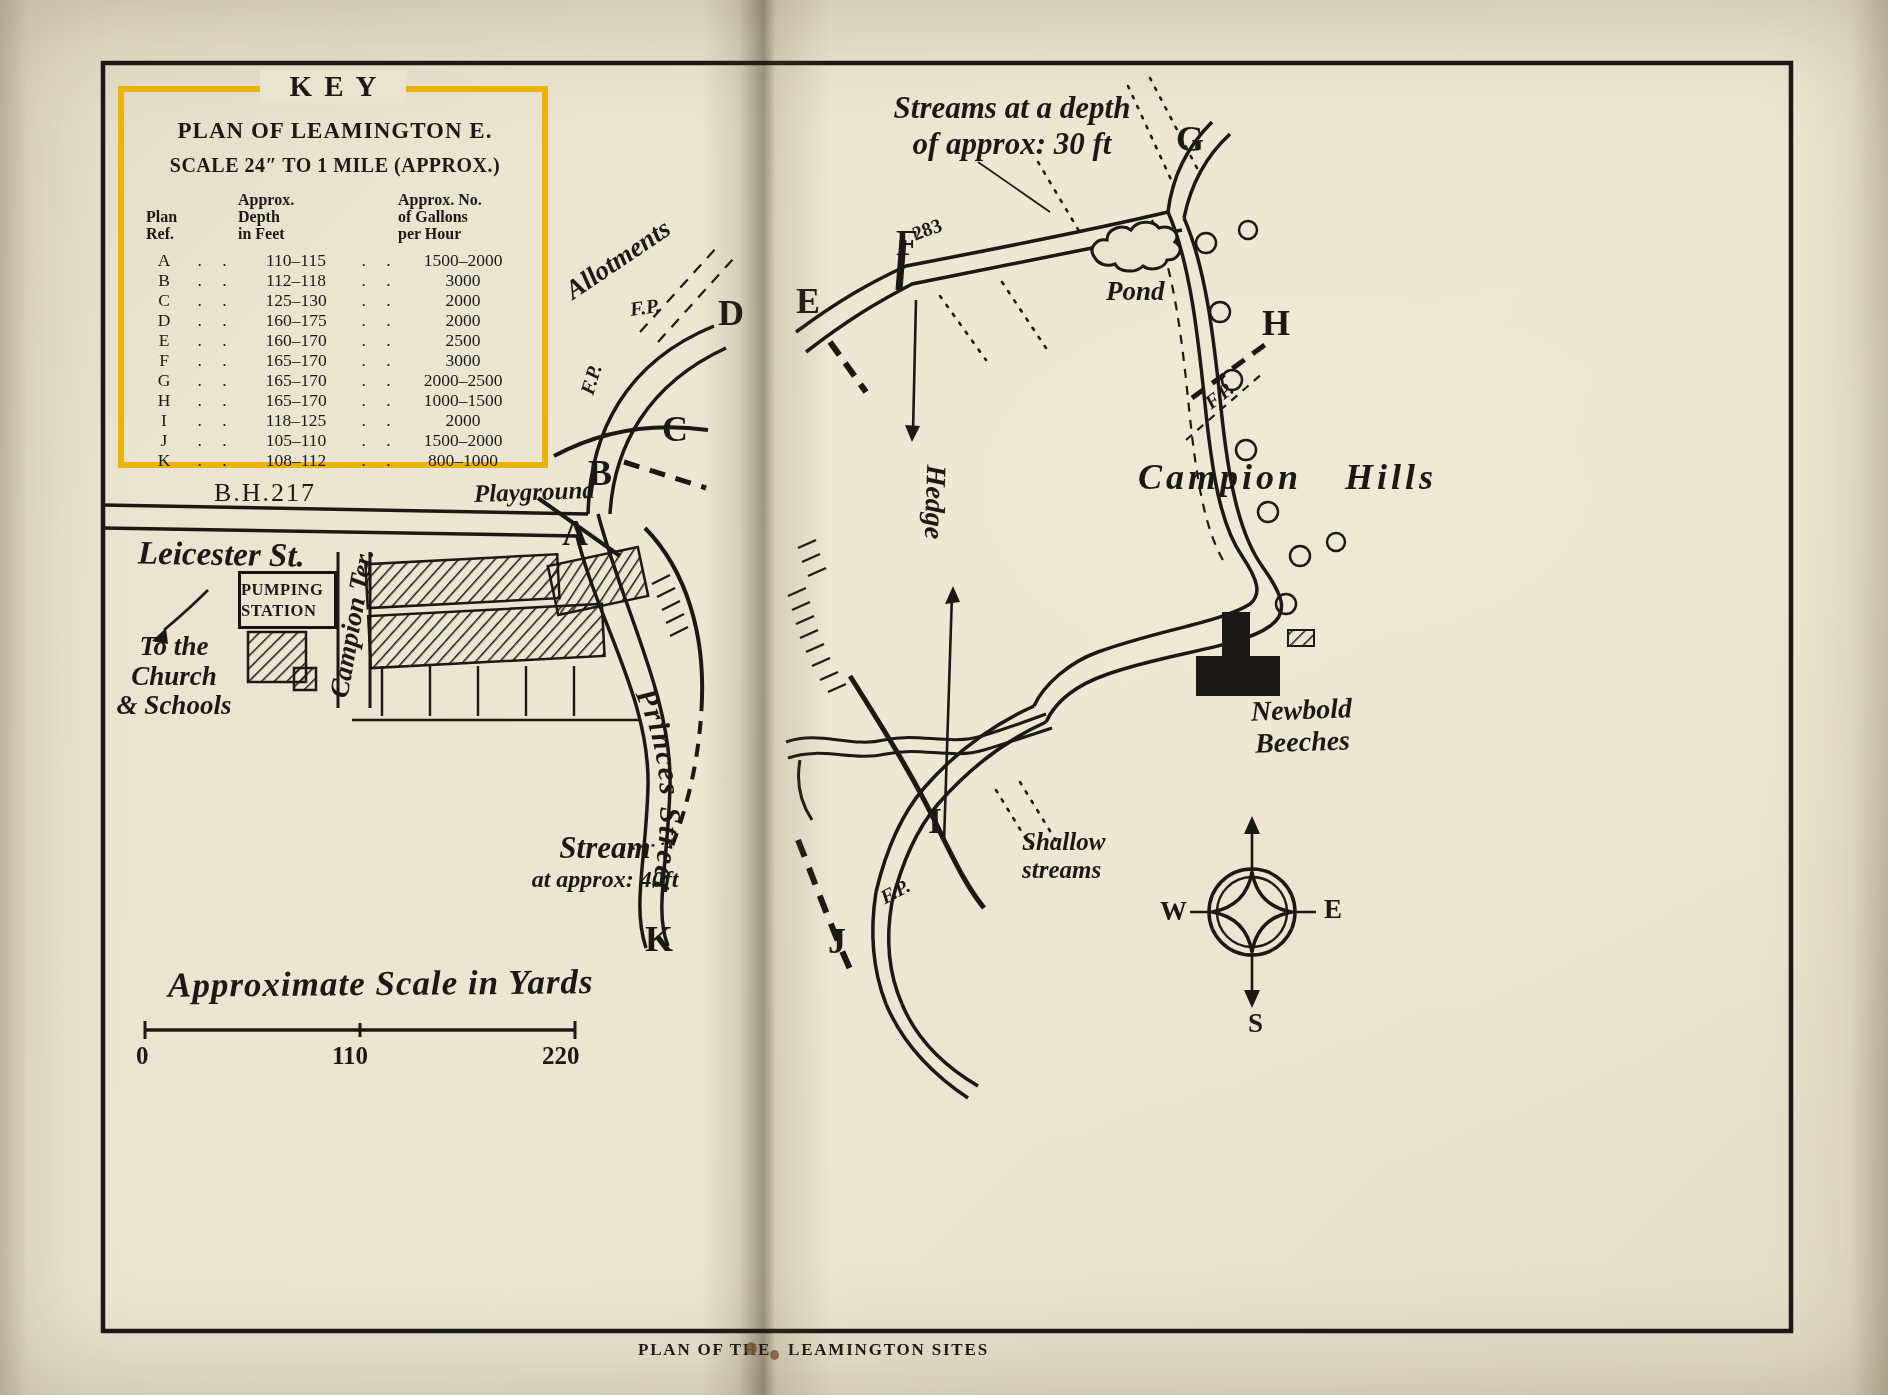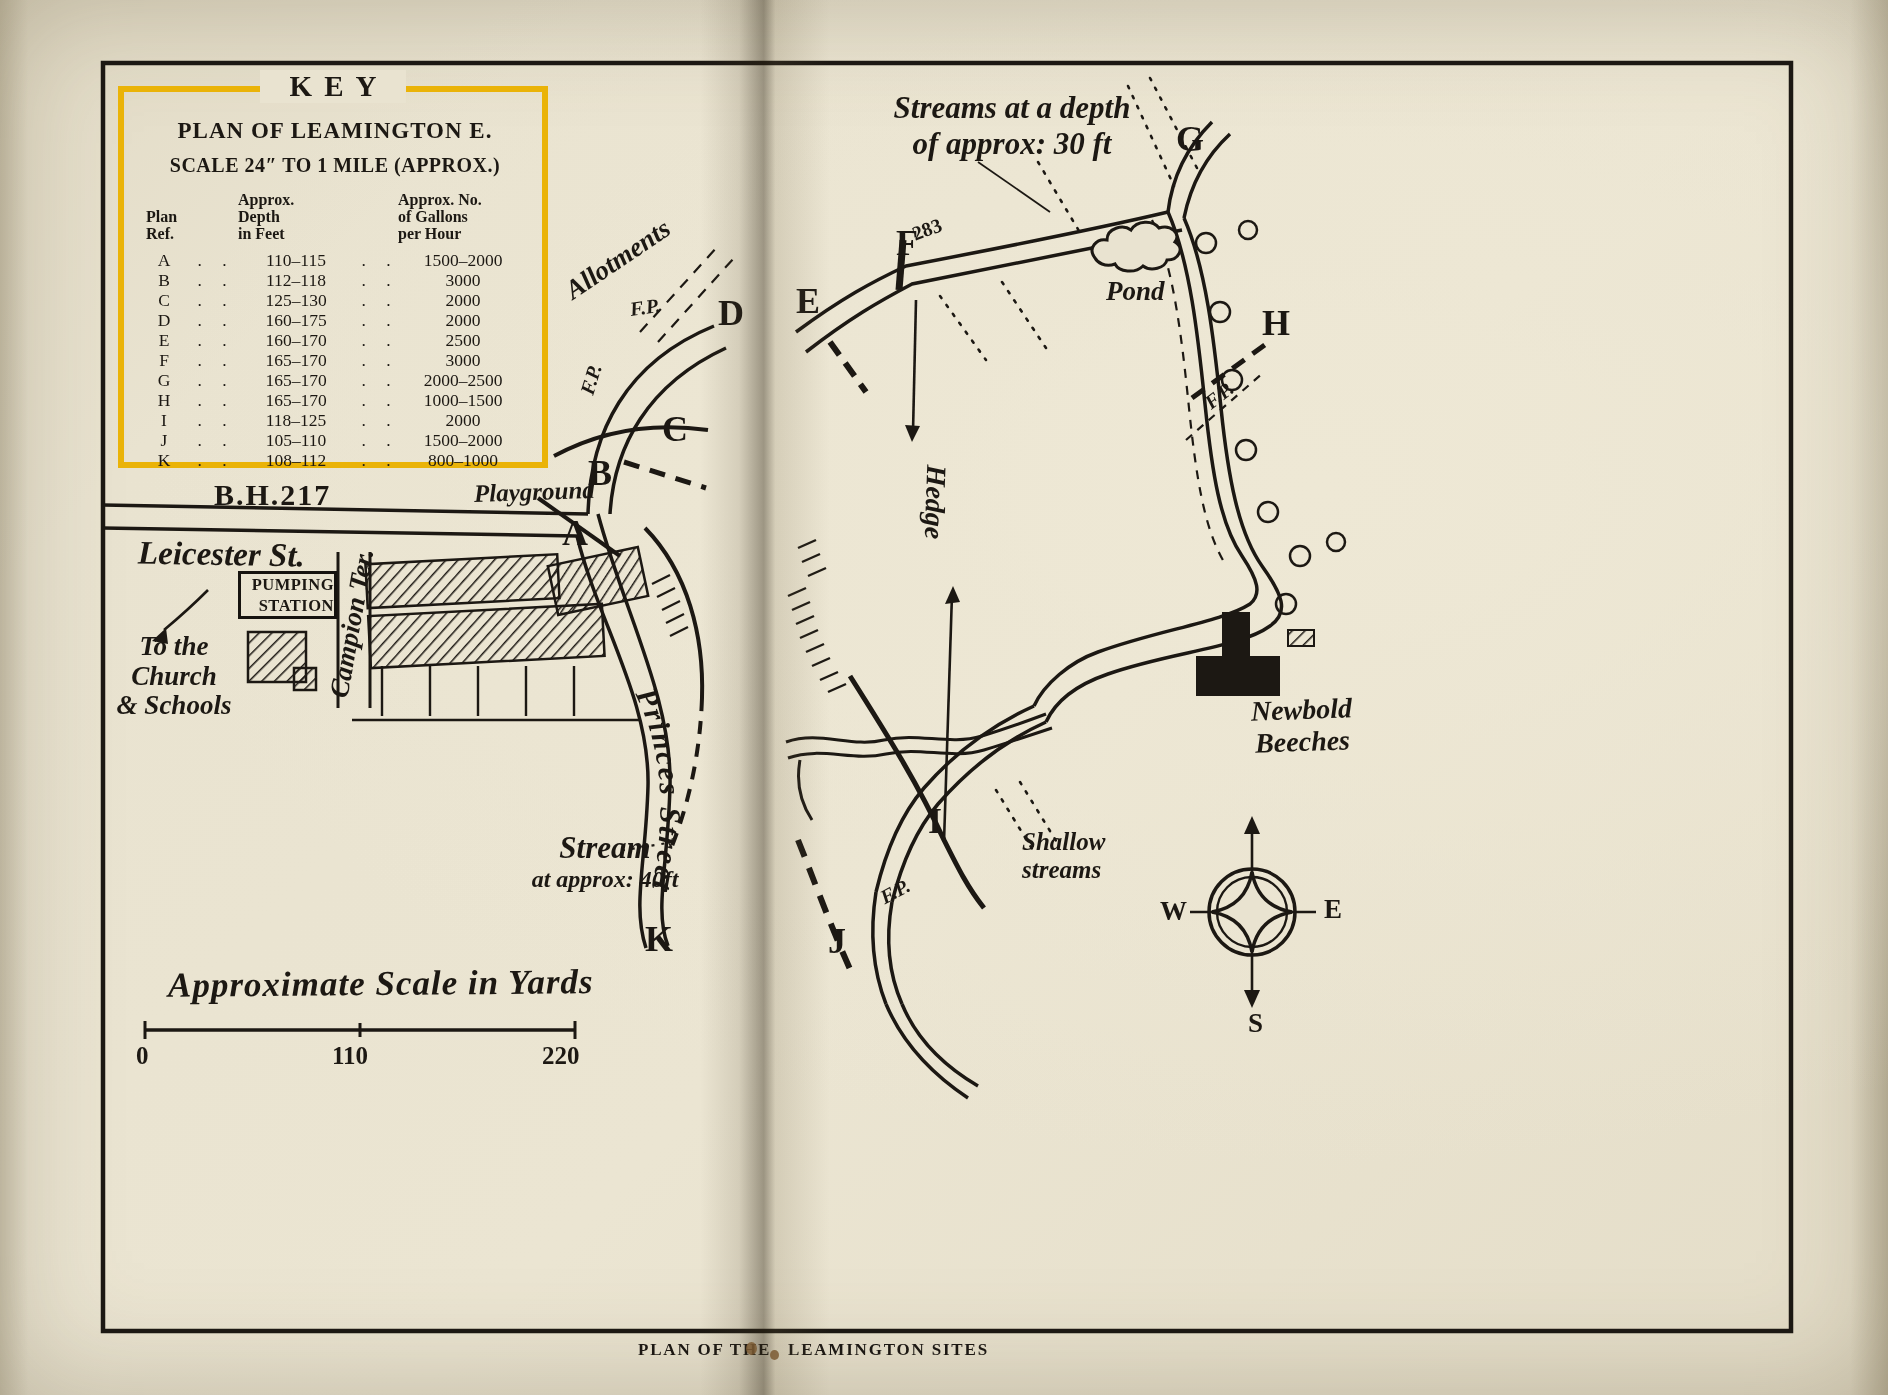--- a/index.html
+++ b/index.html
@@ -32,23 +32,23 @@
   .key-plan-title{text-align:center;font-size:23px;font-weight:bold;letter-spacing:1px;}
   .key-scale{text-align:center;font-size:20px;font-weight:bold;letter-spacing:.5px;margin-top:10px;}
   .key-head,.krow{display:grid;grid-template-columns:44px 52px 116px 44px 1fr;align-items:end;}
   .key-head{margin-top:14px;font-size:16px;font-weight:bold;line-height:17px;}
   .key-head .h1{text-align:left;padding-left:4px;}
   .key-head .h3,.key-head .h5{text-align:left;}
   .key-rows{margin-top:8px;font-size:17.5px;line-height:20px;}
   .krow span{text-align:center;}
   .klead{word-spacing:16px;color:#1c1813;}
 
-  .pump-box{position:absolute;left:238px;top:571px;width:99px;height:48px;z-index:21;
+  .pump-box{position:absolute;left:238px;top:571px;width:99px;height:58px;z-index:21;
     border:3.5px solid #16130f;box-sizing:border-box;display:flex;flex-direction:column;
-    justify-content:center;text-align:right;font-size:16.5px;font-weight:bold;
+    justify-content:center;text-align:left;font-size:16.5px;font-weight:bold;
     letter-spacing:.5px;line-height:1.3;}
   .caption{position:absolute;z-index:20;font-size:17px;font-weight:bold;letter-spacing:1.8px;}
   .compassL{position:absolute;z-index:22;font-size:27px;font-weight:bold;}
   .princes-text{font-family:"Liberation Serif","DejaVu Serif",serif;font-size:30px;
     font-weight:bold;font-style:italic;letter-spacing:2px;}
 </style>
 </head>
 <body>
 
 <div class="stage">
@@ -314,21 +314,21 @@
             <span>K</span>
             <span class="klead">. .</span>
             <span>108–112</span>
             <span class="klead">. .</span>
             <span>800–1000</span>
           </div>
       </div>
     </div>
   </div>
 
-  <div class="lbl" style="left:214px;top:478px;font-size:30px;font-weight:bold;letter-spacing:2px;">B.H.217</div>
+  <div class="lbl" style="left:214px;top:478px;font-size:26px;font-weight:normal;letter-spacing:2px;">B.H.217</div>
   <div class="lbl hand" style="left:138px;top:536px;font-size:33px;transform:rotate(1deg);">Leicester St.</div>
   <div class="lbl hand center" style="left:104px;top:632px;width:140px;font-size:27px;line-height:1.1;white-space:normal;">
     <span style="display:block;">To the</span>
     <span style="display:block;">Church</span>
     <span style="display:block;">&amp; Schools</span>
   </div>
   <div class="pump-box">
     <span>PUMPING</span>
     <span>STATION</span>
   </div>
@@ -357,20 +357,21 @@
   </div>
   <div class="lbl" style="left:912px;top:218px;font-size:20px;font-weight:bold;transform:rotate(-20deg);">283</div>
   <div class="pt" style="left:796px;top:280px;">E</div>
   <div class="pt" style="left:896px;top:222px;">F</div>
   <div class="pt" style="left:1176px;top:118px;">G</div>
   <div class="pt" style="left:1262px;top:302px;">H</div>
   <div class="pt" style="left:928px;top:800px;">I</div>
   <div class="pt" style="left:828px;top:920px;">J</div>
   <div class="lbl hand" style="left:1106px;top:276px;font-size:27px;">Pond</div>
   <div class="lbl hand center" style="left:880px;top:486px;width:110px;font-size:28px;transform:rotate(92deg);">Hedge</div>
+  <div class="lbl hand" style="left:1138px;top:456px;font-size:36px;letter-spacing:4px;word-spacing:30px;">Campion Hills</div>
   <div class="lbl hand" style="left:1204px;top:384px;font-size:20px;transform:rotate(-38deg);">F.P.</div>
   <div class="lbl hand" style="left:880px;top:880px;font-size:20px;transform:rotate(-28deg);">F.P.</div>
   <div class="lbl hand center" style="left:1232px;top:694px;width:140px;white-space:normal;font-size:28px;line-height:1.15;transform:rotate(-2deg);">
     <span style="display:block;">Newbold</span>
     <span style="display:block;">Beeches</span>
   </div>
   <div class="lbl hand" style="left:1022px;top:828px;width:160px;white-space:normal;font-size:25px;line-height:1.1;">
     <span style="display:block;">Shallow</span>
     <span style="display:block;">streams</span>
   </div>

